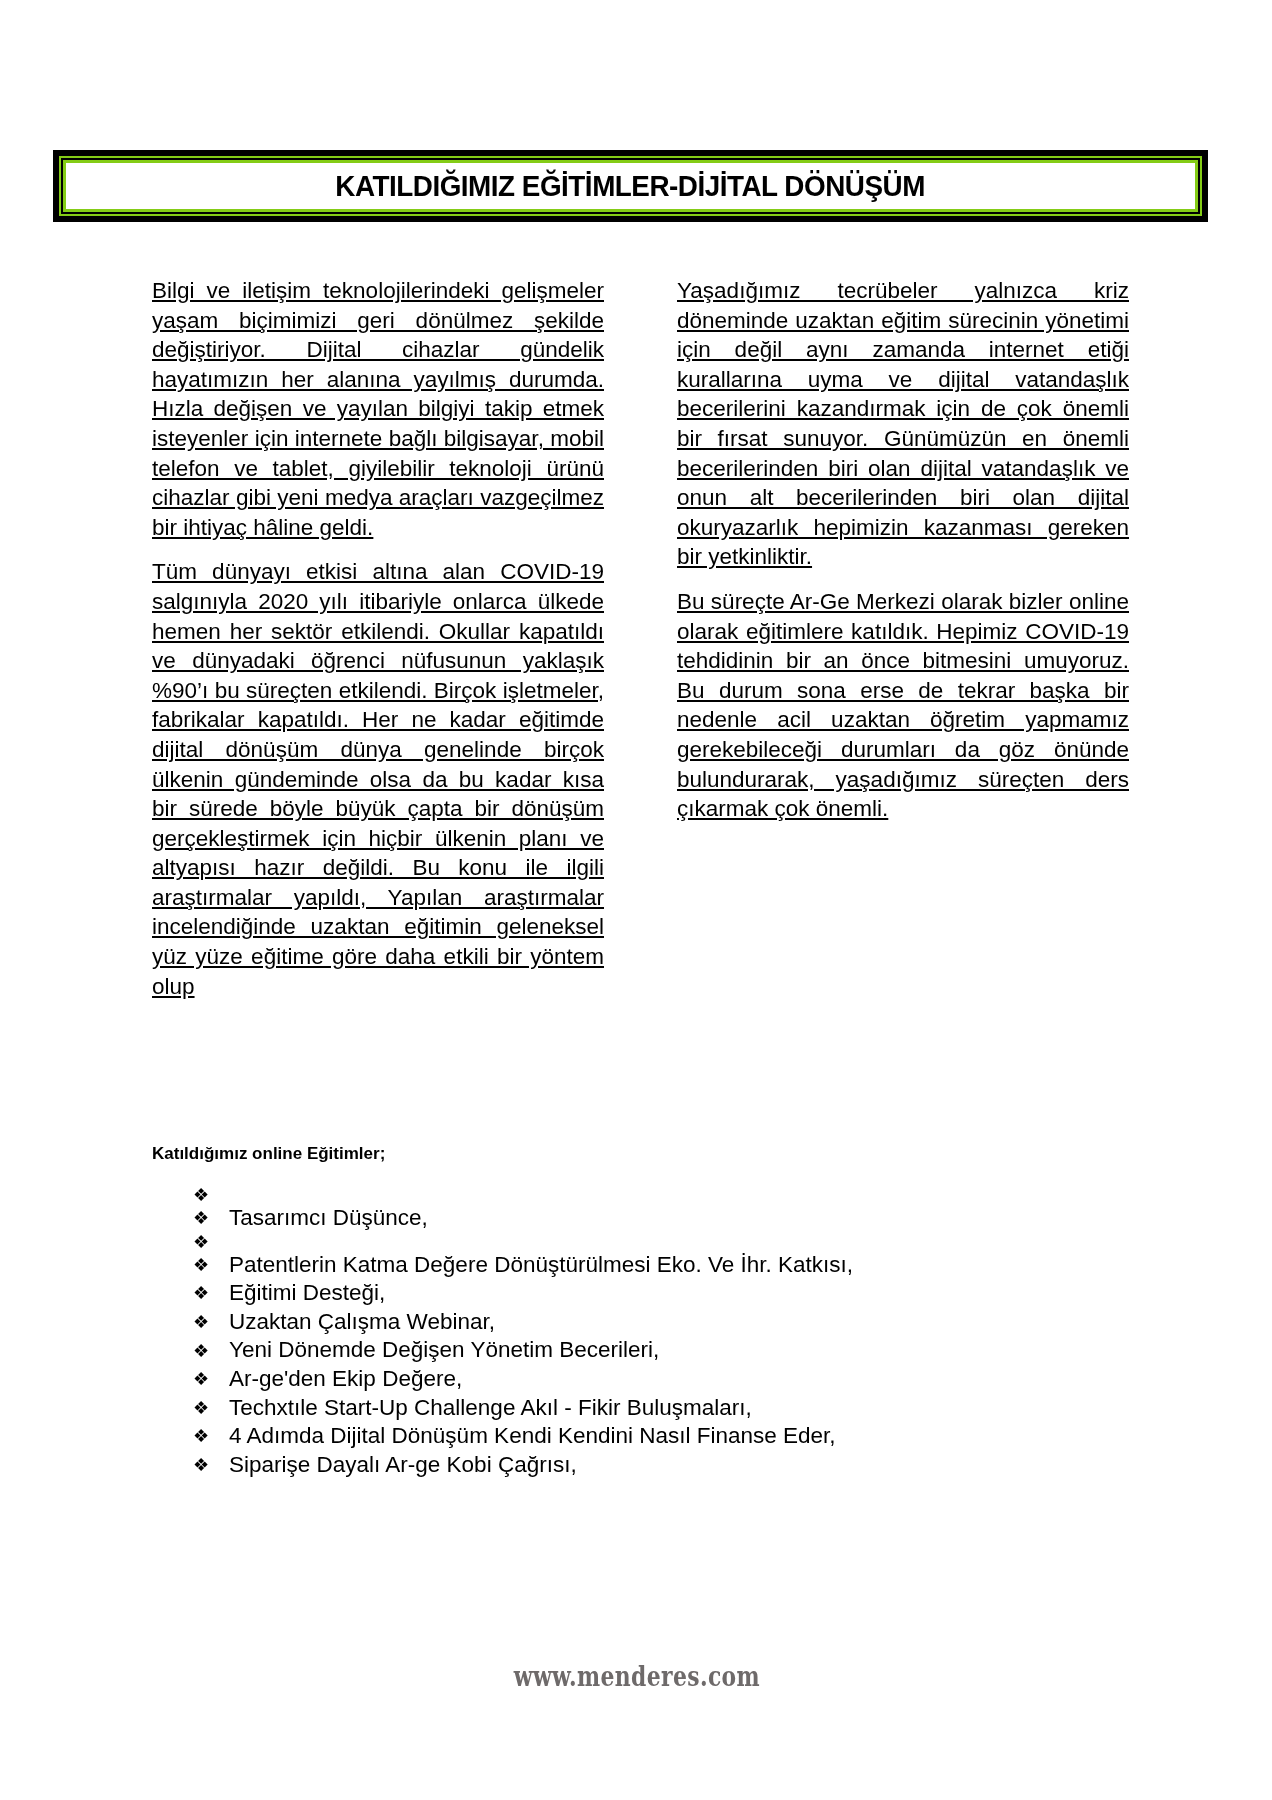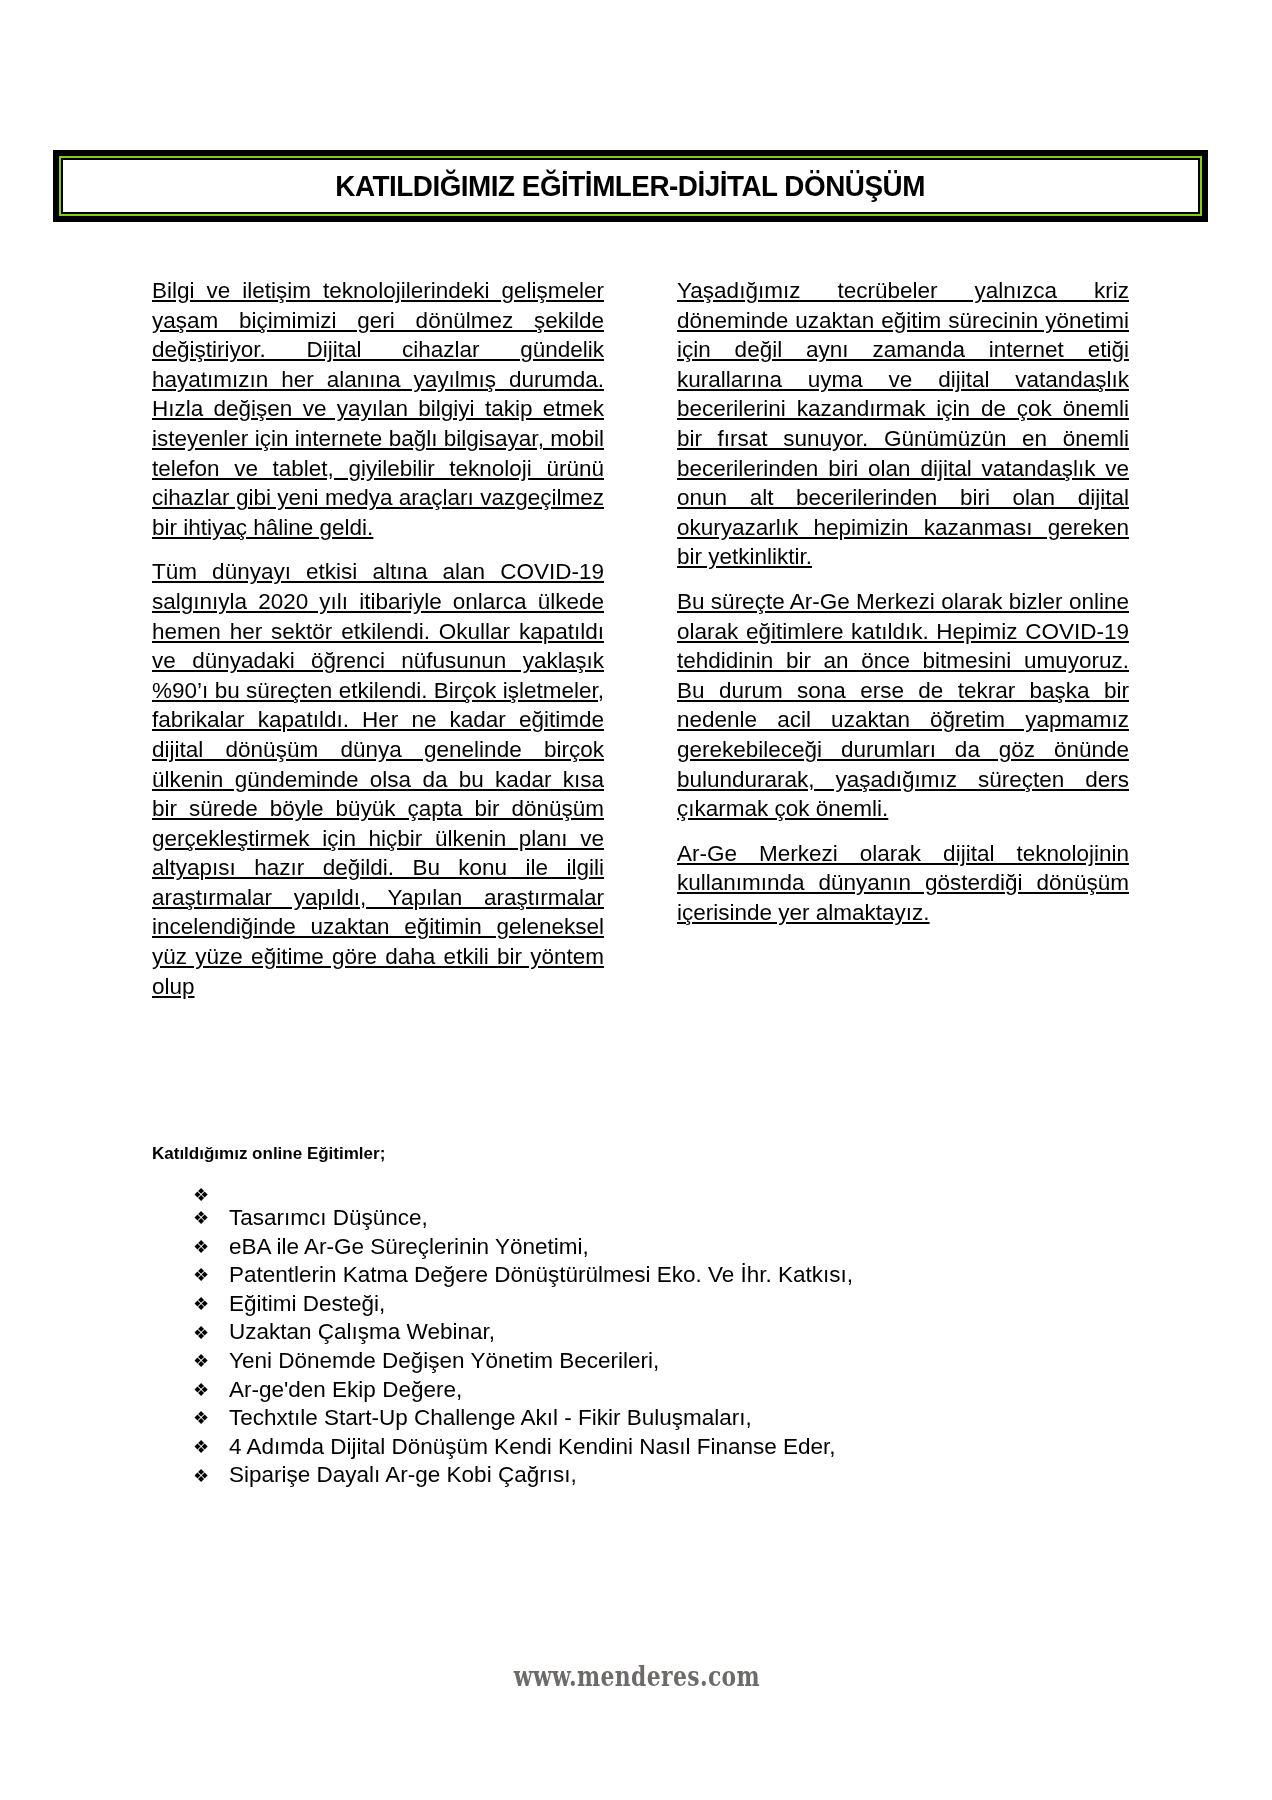--- a/index.html
+++ b/index.html
@@ -6,21 +6,21 @@
     body {
       width: 1272px; height: 1800px; position: relative; overflow: hidden;
       font-family: "Liberation Sans", sans-serif; color: #000;
     }
     .title-box {
       position: absolute; left: 53px; top: 150px; width: 1155px; height: 72px;
       box-sizing: border-box; background: #000; padding: 6px;
     }
     .title-inner {
       width: 100%; height: 100%; box-sizing: border-box;
-      background: #fff; border: 3px solid #84cc16;
+      background: #fff; border: 7px solid #84cc16;
       outline: 2px solid #000; outline-offset: -4px;
       display: flex; align-items: center; justify-content: center;
     }
     .title-text {
       font-family: "Liberation Sans", sans-serif; font-weight: bold;
       font-size: 29px; letter-spacing: -0.5px; transform: scaleX(0.96);
     }
     .col {
       position: absolute; top: 276px; width: 452px;
       font-size: 22.5px; line-height: 29.6px; text-align: justify;
@@ -59,36 +59,34 @@
 </div>
 
 <div class="col left">
   <p>Bilgi ve iletişim teknolojilerindeki gelişmeler yaşam biçimimizi geri dönülmez şekilde değiştiriyor. Dijital cihazlar gündelik hayatımızın her alanına yayılmış durumda. Hızla değişen ve yayılan bilgiyi takip etmek isteyenler için internete bağlı bilgisayar, mobil telefon ve tablet, giyilebilir teknoloji ürünü cihazlar gibi yeni medya araçları vazgeçilmez bir ihtiyaç hâline geldi.</p>
   <p>Tüm dünyayı etkisi altına alan COVID-19 salgınıyla 2020 yılı itibariyle onlarca ülkede hemen her sektör etkilendi. Okullar kapatıldı ve dünyadaki öğrenci nüfusunun yaklaşık %90’ı bu süreçten etkilendi. Birçok işletmeler, fabrikalar kapatıldı. Her ne kadar eğitimde dijital dönüşüm dünya genelinde birçok ülkenin gündeminde olsa da bu kadar kısa bir sürede böyle büyük çapta bir dönüşüm gerçekleştirmek için hiçbir ülkenin planı ve altyapısı hazır değildi. Bu konu ile ilgili araştırmalar yapıldı, Yapılan araştırmalar incelendiğinde uzaktan eğitimin geleneksel yüz yüze eğitime göre daha etkili bir yöntem olup</p>
 </div>
 
 <div class="col right">
   <p>Yaşadığımız tecrübeler yalnızca kriz döneminde uzaktan eğitim sürecinin yönetimi için değil aynı zamanda internet etiği kurallarına uyma ve dijital vatandaşlık becerilerini kazandırmak için de çok önemli bir fırsat sunuyor. Günümüzün en önemli becerilerinden biri olan dijital vatandaşlık ve onun alt becerilerinden biri olan dijital okuryazarlık hepimizin kazanması gereken bir yetkinliktir.</p>
   <p>Bu süreçte Ar-Ge Merkezi olarak bizler online olarak eğitimlere katıldık. Hepimiz COVID-19 tehdidinin bir an önce bitmesini umuyoruz. Bu durum sona erse de tekrar başka bir nedenle acil uzaktan öğretim yapmamız gerekebileceği durumları da göz önünde bulundurarak, yaşadığımız süreçten ders çıkarmak çok önemli.</p>
-  <p>Ar-Ge Merkezi olarak dijital teknolojinin kullanımında dünyanın gösterdiği dönüşüm içerisinde yer almaktayız.</p>
 </div>
 
 <div class="list-heading">Katıldığımız online Eğitimler;</div>
 
 <ul class="training-list">
   <li>
       <span class="bullet">❖</span>
     </li>
   <li>
       <span class="bullet">❖</span>
       <span>Tasarımcı Düşünce,</span>
     </li>
   <li>
       <span class="bullet">❖</span>
-      <span>eBA ile Ar-Ge Süreçlerinin Yönetimi,</span>
     </li>
   <li>
       <span class="bullet">❖</span>
       <span>Patentlerin Katma Değere Dönüştürülmesi Eko. Ve İhr. Katkısı,</span>
     </li>
   <li>
       <span class="bullet">❖</span>
       <span>Eğitimi Desteği,</span>
     </li>
   <li>

